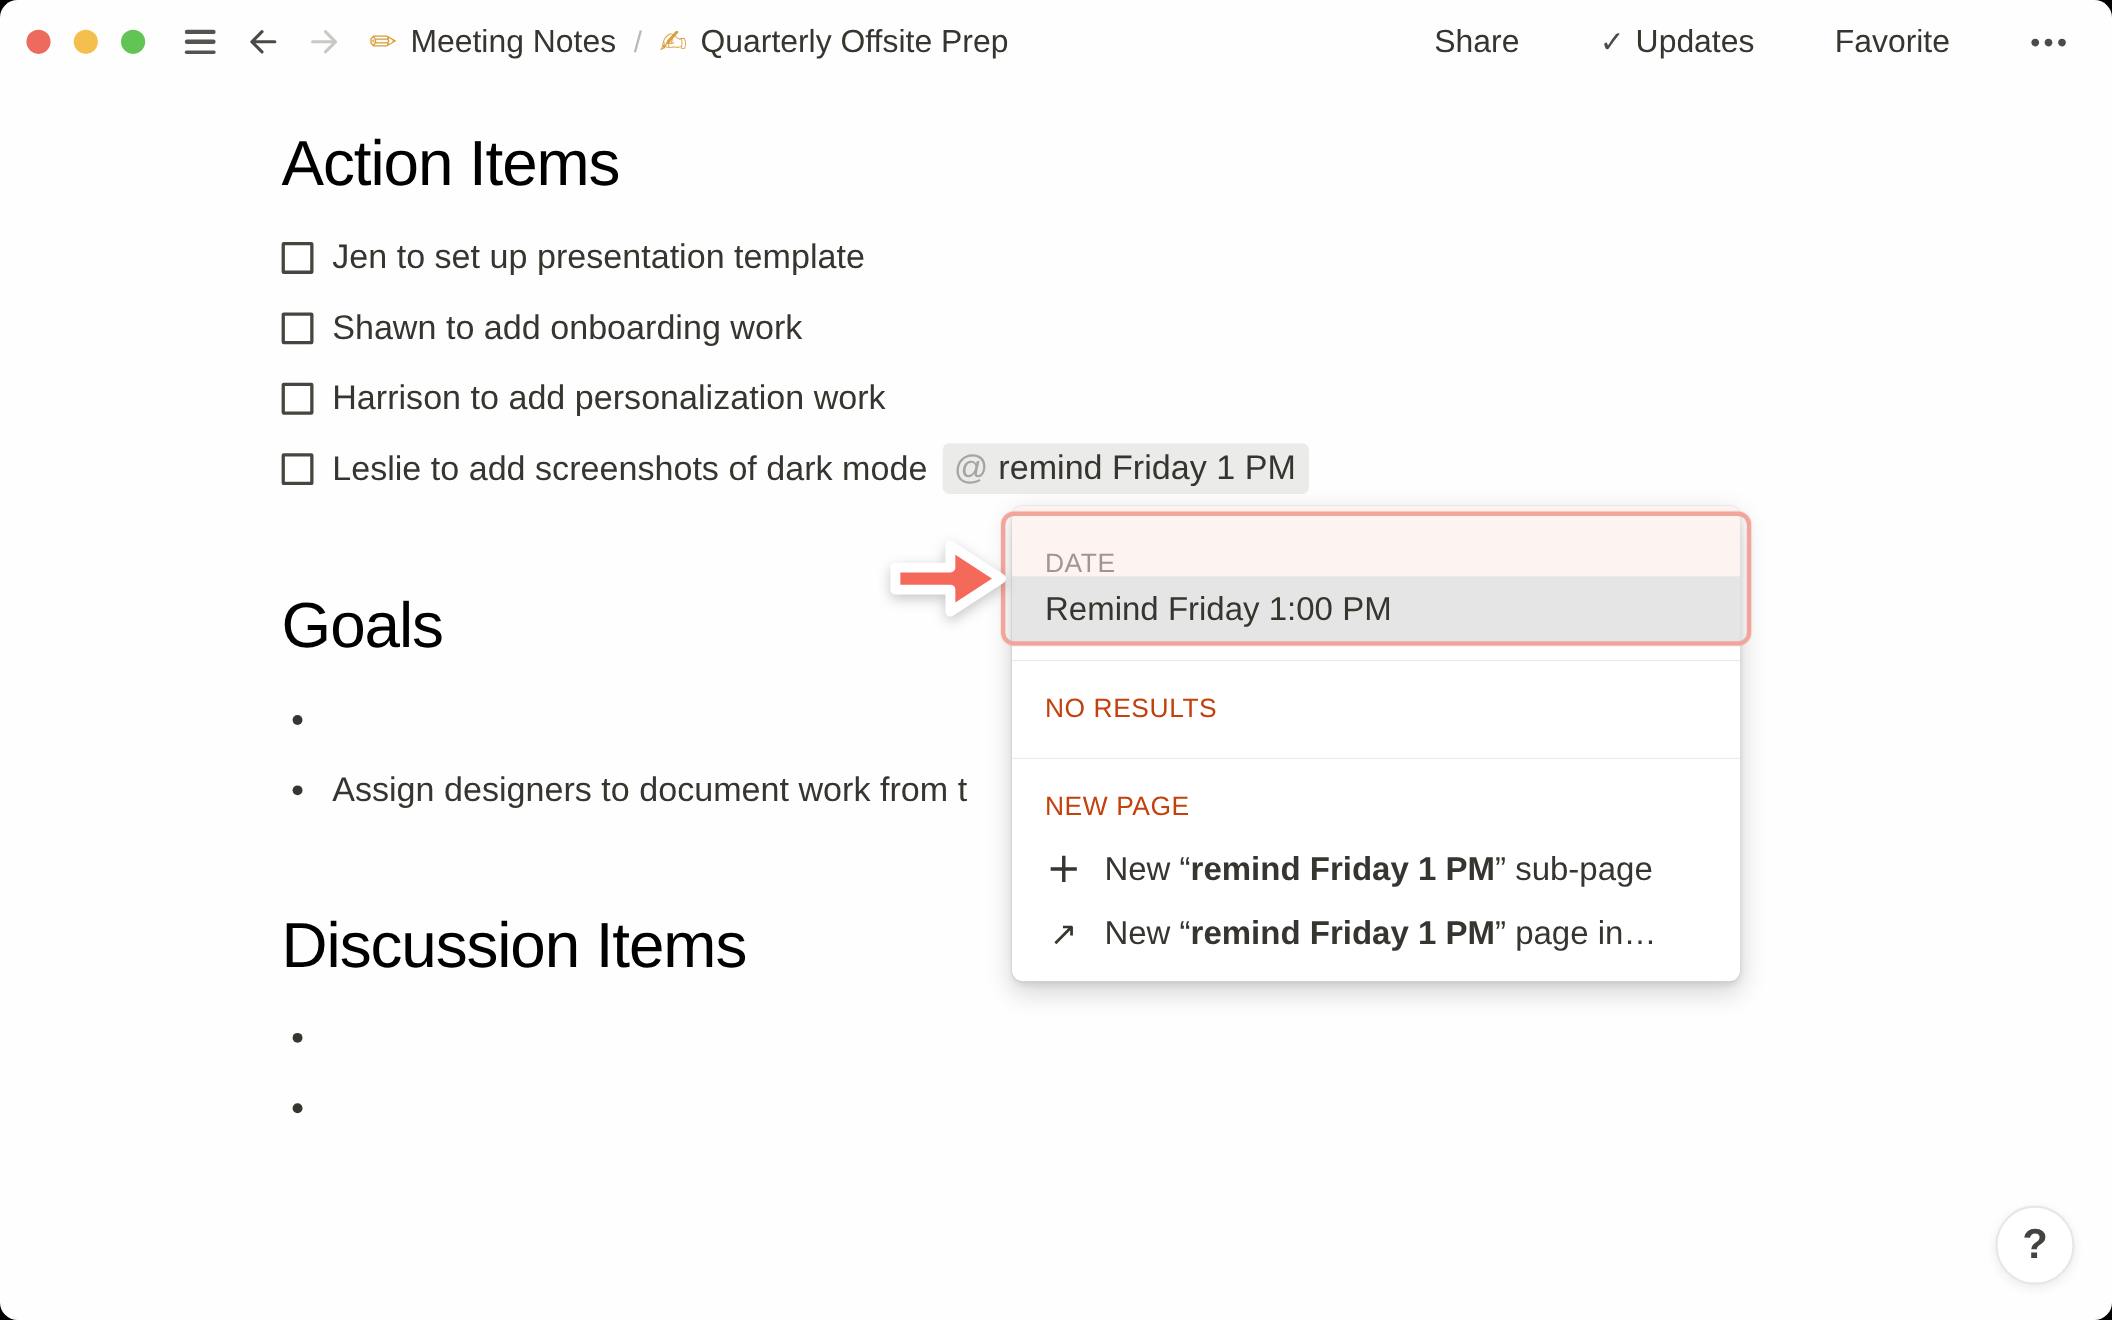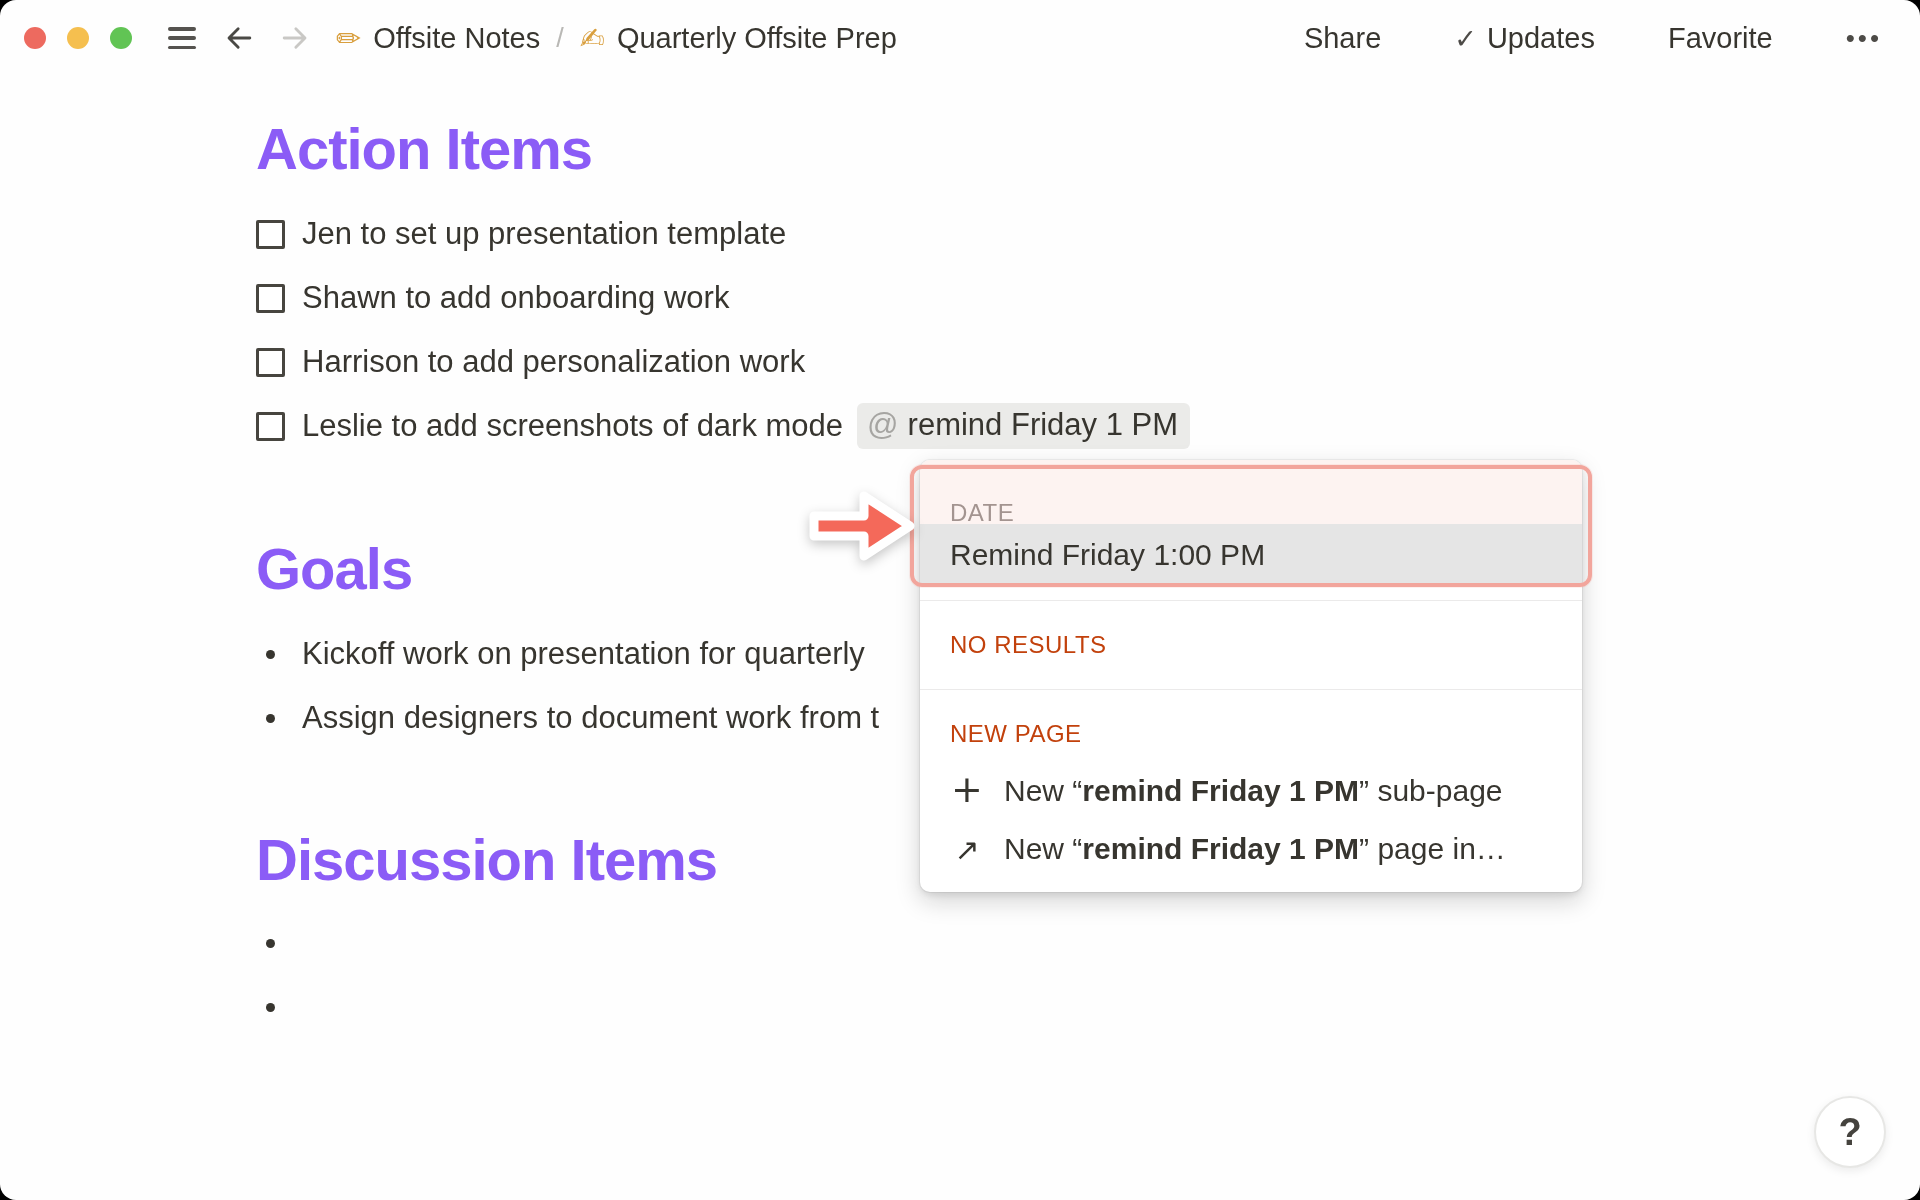--- a/index.html
+++ b/index.html
@@ -28,21 +28,21 @@
   .crumb-emoji { font-family:"DejaVu Sans",sans-serif; font-size:30px; color:#d99f3e; }
   .crumb-sep { color:#b9b8b5; margin:0 4px; font-size:27px; }
   .crumb-link { cursor:pointer; }
 
   .topbar-actions { margin-left:auto; margin-right:38px; display:flex; align-items:center; gap:36px; font-size:29px; }
   .tb-btn { background:none; border:none; font:inherit; color:#37352f; cursor:pointer; display:flex; align-items:center; gap:10px;margin-left:37px; }
   .tb-check { font-family:"DejaVu Sans",sans-serif; font-size:27px; color:#4d4b47; }
   .tb-more { letter-spacing:3px; font-size:26px; color:#4d4b47; }
 
   
-  .doc-h2 { position:absolute; left:256px; font-size:58px; line-height:58px; font-weight:700; letter-spacing:-1px; color:#8b5cf6; }
+  .doc-h2 { position:absolute; left:256px; font-size:58px; line-height:58px; font-weight:400; letter-spacing:-1px; color:#000000; }
   #h-action { top:120px; }
   #h-goals { top:540px; }
   #h-discussion { top:831px; }
 
   .rows { position:absolute; left:256px; }
   #todo-rows { top:202px; }
   #goal-rows { top:622px; width:980px; }
   #disc-rows { top:911px; }
 
   .row { height:64px; display:flex; align-items:center; font-size:31px; white-space:nowrap; }
@@ -106,21 +106,21 @@
     <div class="navs">
       <svg class="nav-arrow" viewBox="0 0 36 36">
         <path d="M17 7 L6 18 L17 29 M6.5 18 H31" fill="none" stroke="#4a4945" stroke-width="3.4" stroke-linecap="round" stroke-linejoin="round"></path>
       </svg>
       <svg class="nav-arrow" viewBox="0 0 36 36">
         <path d="M19 7 L30 18 L19 29 M29.5 18 H5" fill="none" stroke="#c9c8c5" stroke-width="3.4" stroke-linecap="round" stroke-linejoin="round"></path>
       </svg>
     </div>
     <nav class="breadcrumb">
       <span class="crumb-emoji">✏</span>
-      <span class="crumb-link">Offsite Notes</span>
+      <span class="crumb-link">Meeting Notes</span>
       <span class="crumb-sep">/</span>
       <span class="crumb-emoji">✍</span>
       <span class="crumb-link">Quarterly Offsite Prep</span>
     </nav>
     <div class="topbar-actions">
       <button class="tb-btn">
         <span>Share</span>
       </button>
       <button class="tb-btn">
         <span class="tb-check">✓</span>
@@ -158,21 +158,20 @@
         </span>
       </div>
     </div>
 
     <h2 class="doc-h2" id="h-goals">Goals</h2>
     <div class="rows" id="goal-rows">
       <div class="row">
         <span class="bullet-slot">
             <span class="bullet-dot"></span>
           </span>
-        <span>Kickoff work on presentation for quarterly</span>
       </div>
       <div class="row">
         <span class="bullet-slot">
             <span class="bullet-dot"></span>
           </span>
         <span>Assign designers to document work from t</span>
       </div>
     </div>
 
     <h2 class="doc-h2" id="h-discussion">Discussion Items</h2>

